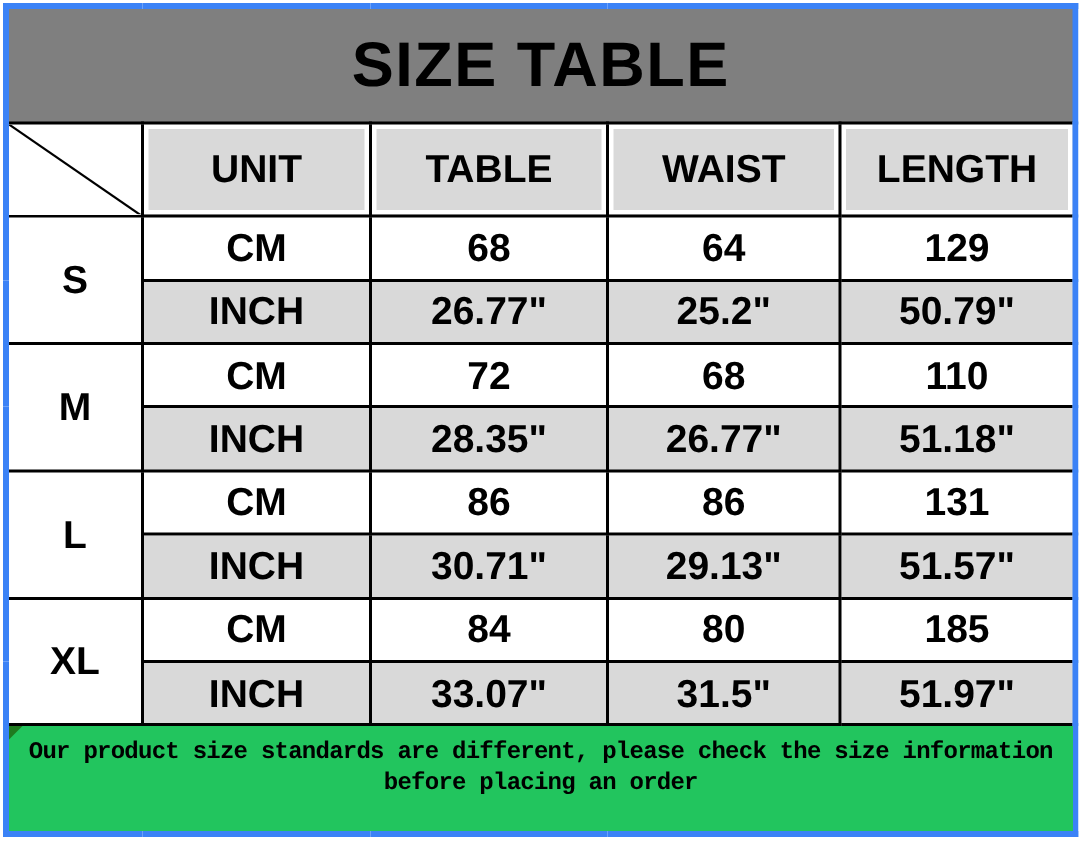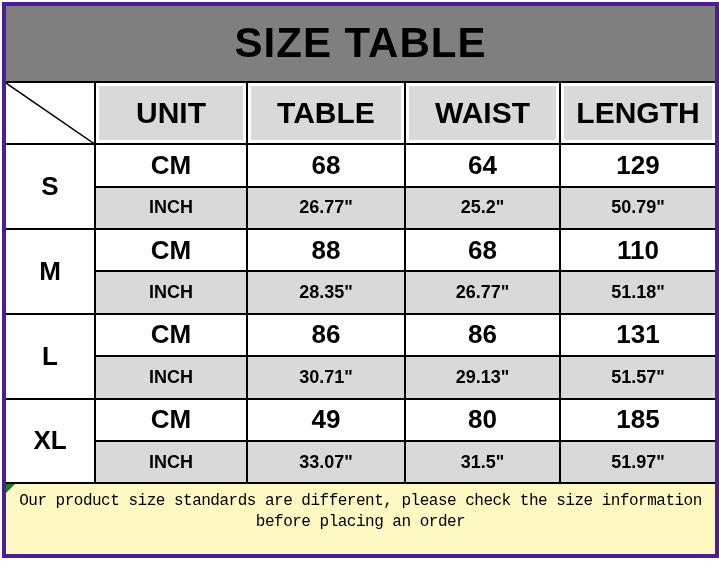--- a/index.html
+++ b/index.html
@@ -9,66 +9,66 @@
     font-family: "Liberation Sans", sans-serif;
   }
   .sheet {
     margin: 2px 0 0 2px;
   }
   table {
     border-collapse: collapse;
     table-layout: fixed;
     width: 713px;
     height: 556px;
-    border: 4px solid #4c1d95;
+    border: 4px solid #3b82f6;
   }
   td {
     border: 2px solid #000;
     text-align: center;
     vertical-align: middle;
     font-weight: bold;
     color: #000;
     padding: 0;
     overflow: hidden;
   }
   td.title {
     background: #7f7f7f;
     font-size: 42px;
     height: 74px;
     letter-spacing: 1px;
   }
   tr.head-row td { height: 60px; }
   td.hd {
     background: #d9d9d9;
-    font-size: 30px;
+    font-size: 26px;
     box-shadow: inset 0 0 0 3px #fff;
   }
   td.diag {
     background: #ffffff;
     position: relative;
   }
   td.diag svg {
     position: absolute;
     top: 0; left: 0;
     width: 100%; height: 100%;
     display: block;
   }
   tr.cm-row td   { background: #ffffff; height: 40px; font-size: 26px; }
-  tr.inch-row td { background: #d9d9d9; height: 40px; font-size: 18px; }
+  tr.inch-row td { background: #d9d9d9; height: 40px; font-size: 26px; }
   td.size {
     background: #d9d9d9;
     font-size: 27px;
   }
   td.note {
-    background: #fef9c3;
+    background: #22c55e;
     height: 62px;
     vertical-align: top;
     font-family: "Liberation Mono", monospace;
     font-size: 16px;
-    font-weight: normal;
+    font-weight: bold;
     letter-spacing: -0.5px;
     line-height: 21px;
     padding-top: 7px;
     position: relative;
   }
   .marker {
     position: absolute;
     top: 0; left: 0;
     width: 0; height: 0;
     border-top: 9px solid #1f7a1f;
@@ -115,21 +115,21 @@
     <tr class="inch-row">
       <td>INCH</td>
       <td>26.77"</td>
       <td>25.2"</td>
       <td>50.79"</td>
     </tr>
 
     <tr class="cm-row">
       <td class="size" rowspan="2">M</td>
       <td>CM</td>
-      <td>88</td>
+      <td>72</td>
       <td>68</td>
       <td>110</td>
     </tr>
     <tr class="inch-row">
       <td>INCH</td>
       <td>28.35"</td>
       <td>26.77"</td>
       <td>51.18"</td>
     </tr>
 
@@ -143,21 +143,21 @@
     <tr class="inch-row">
       <td>INCH</td>
       <td>30.71"</td>
       <td>29.13"</td>
       <td>51.57"</td>
     </tr>
 
     <tr class="cm-row">
       <td class="size" rowspan="2">XL</td>
       <td>CM</td>
-      <td>49</td>
+      <td>84</td>
       <td>80</td>
       <td>185</td>
     </tr>
     <tr class="inch-row">
       <td>INCH</td>
       <td>33.07"</td>
       <td>31.5"</td>
       <td>51.97"</td>
     </tr>
 

